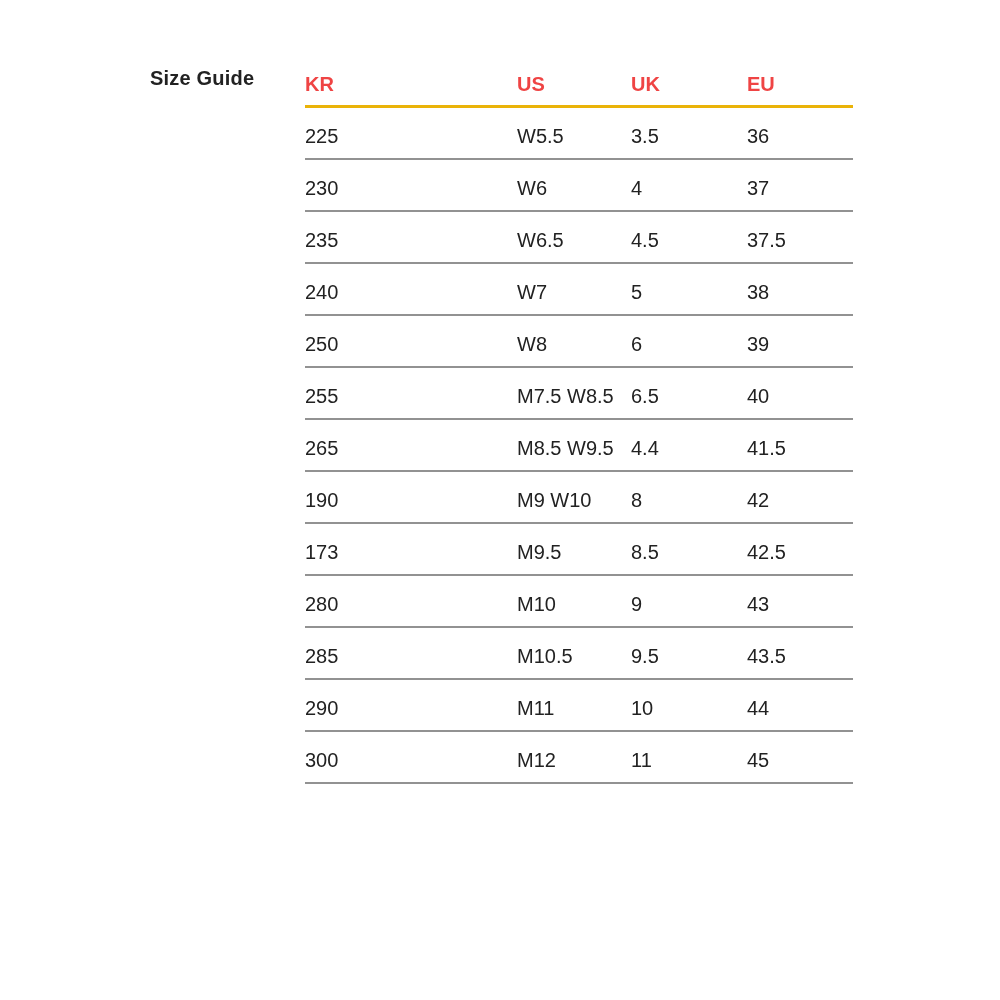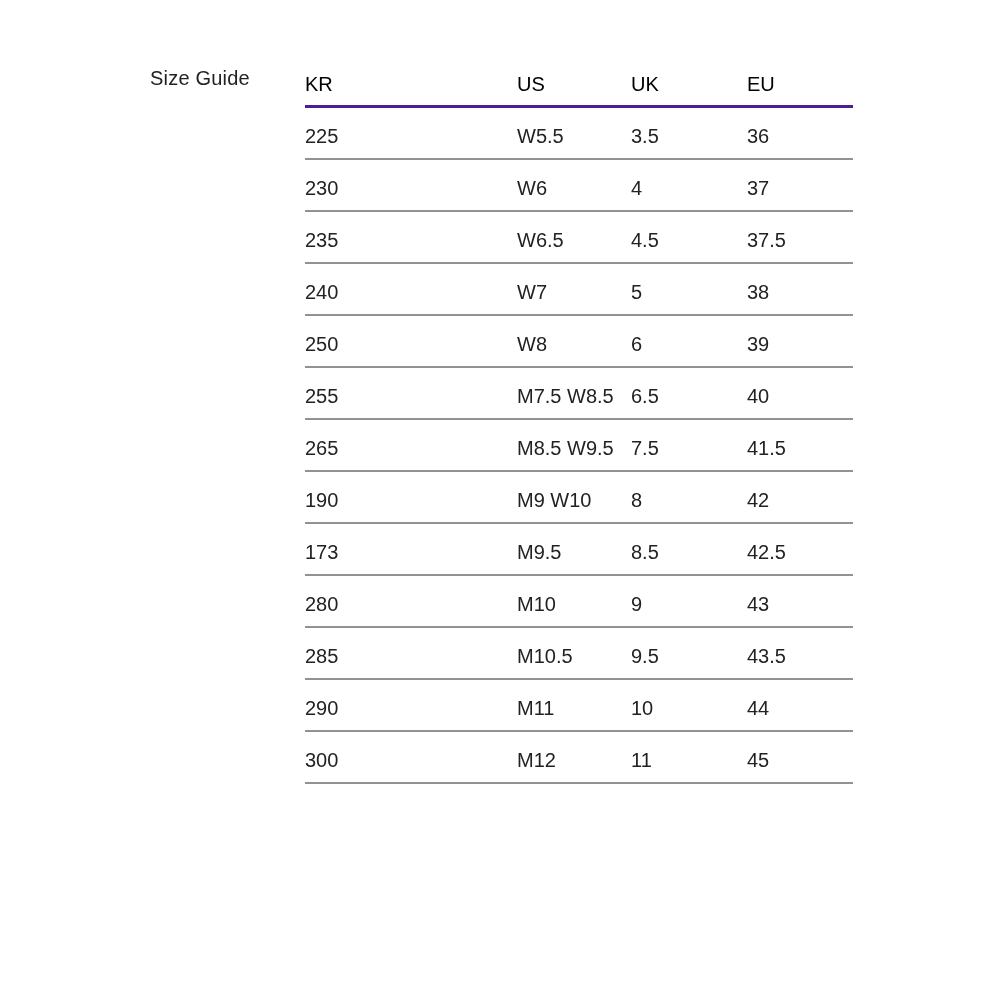--- a/index.html
+++ b/index.html
@@ -14,41 +14,41 @@
     background: #ffffff;
     font-family: "Liberation Sans", sans-serif;
     overflow: hidden;
   }
   .guide-title {
     position: absolute;
     left: 150px;
     top: 67px;
     font-size: 20px;
     line-height: 22px;
-    font-weight: normal;
+    font-weight: bold;
     color: #222222;
     letter-spacing: 0.2px;
   }
   table.size-table {
     position: absolute;
     left: 305px;
     top: 58px;
     width: 548px;
     border-collapse: collapse;
     table-layout: fixed;
   }
   table.size-table th {
     height: 38px;
     text-align: left;
     vertical-align: bottom;
-    font-weight: normal;
+    font-weight: bold;
     font-size: 20px;
-    color: #000000;
+    color: #ef4444;
     padding: 0 0 9px 0;
-    border-bottom: 3px solid #4c1d95;
+    border-bottom: 3px solid #eab308;
   }
   table.size-table td {
     height: 52px;
     box-sizing: border-box;
     text-align: left;
     vertical-align: bottom;
     font-size: 20px;
     color: #222222;
     padding: 0 0 10px 0;
     border-bottom: 2px solid #929292;
@@ -110,21 +110,21 @@
         </tr>
         <tr>
           <td>255</td>
           <td>M7.5 W8.5</td>
           <td>6.5</td>
           <td>40</td>
         </tr>
         <tr>
           <td>265</td>
           <td>M8.5 W9.5</td>
-          <td>7.5</td>
+          <td>4.4</td>
           <td>41.5</td>
         </tr>
         <tr>
           <td>190</td>
           <td>M9 W10</td>
           <td>8</td>
           <td>42</td>
         </tr>
         <tr>
           <td>173</td>

